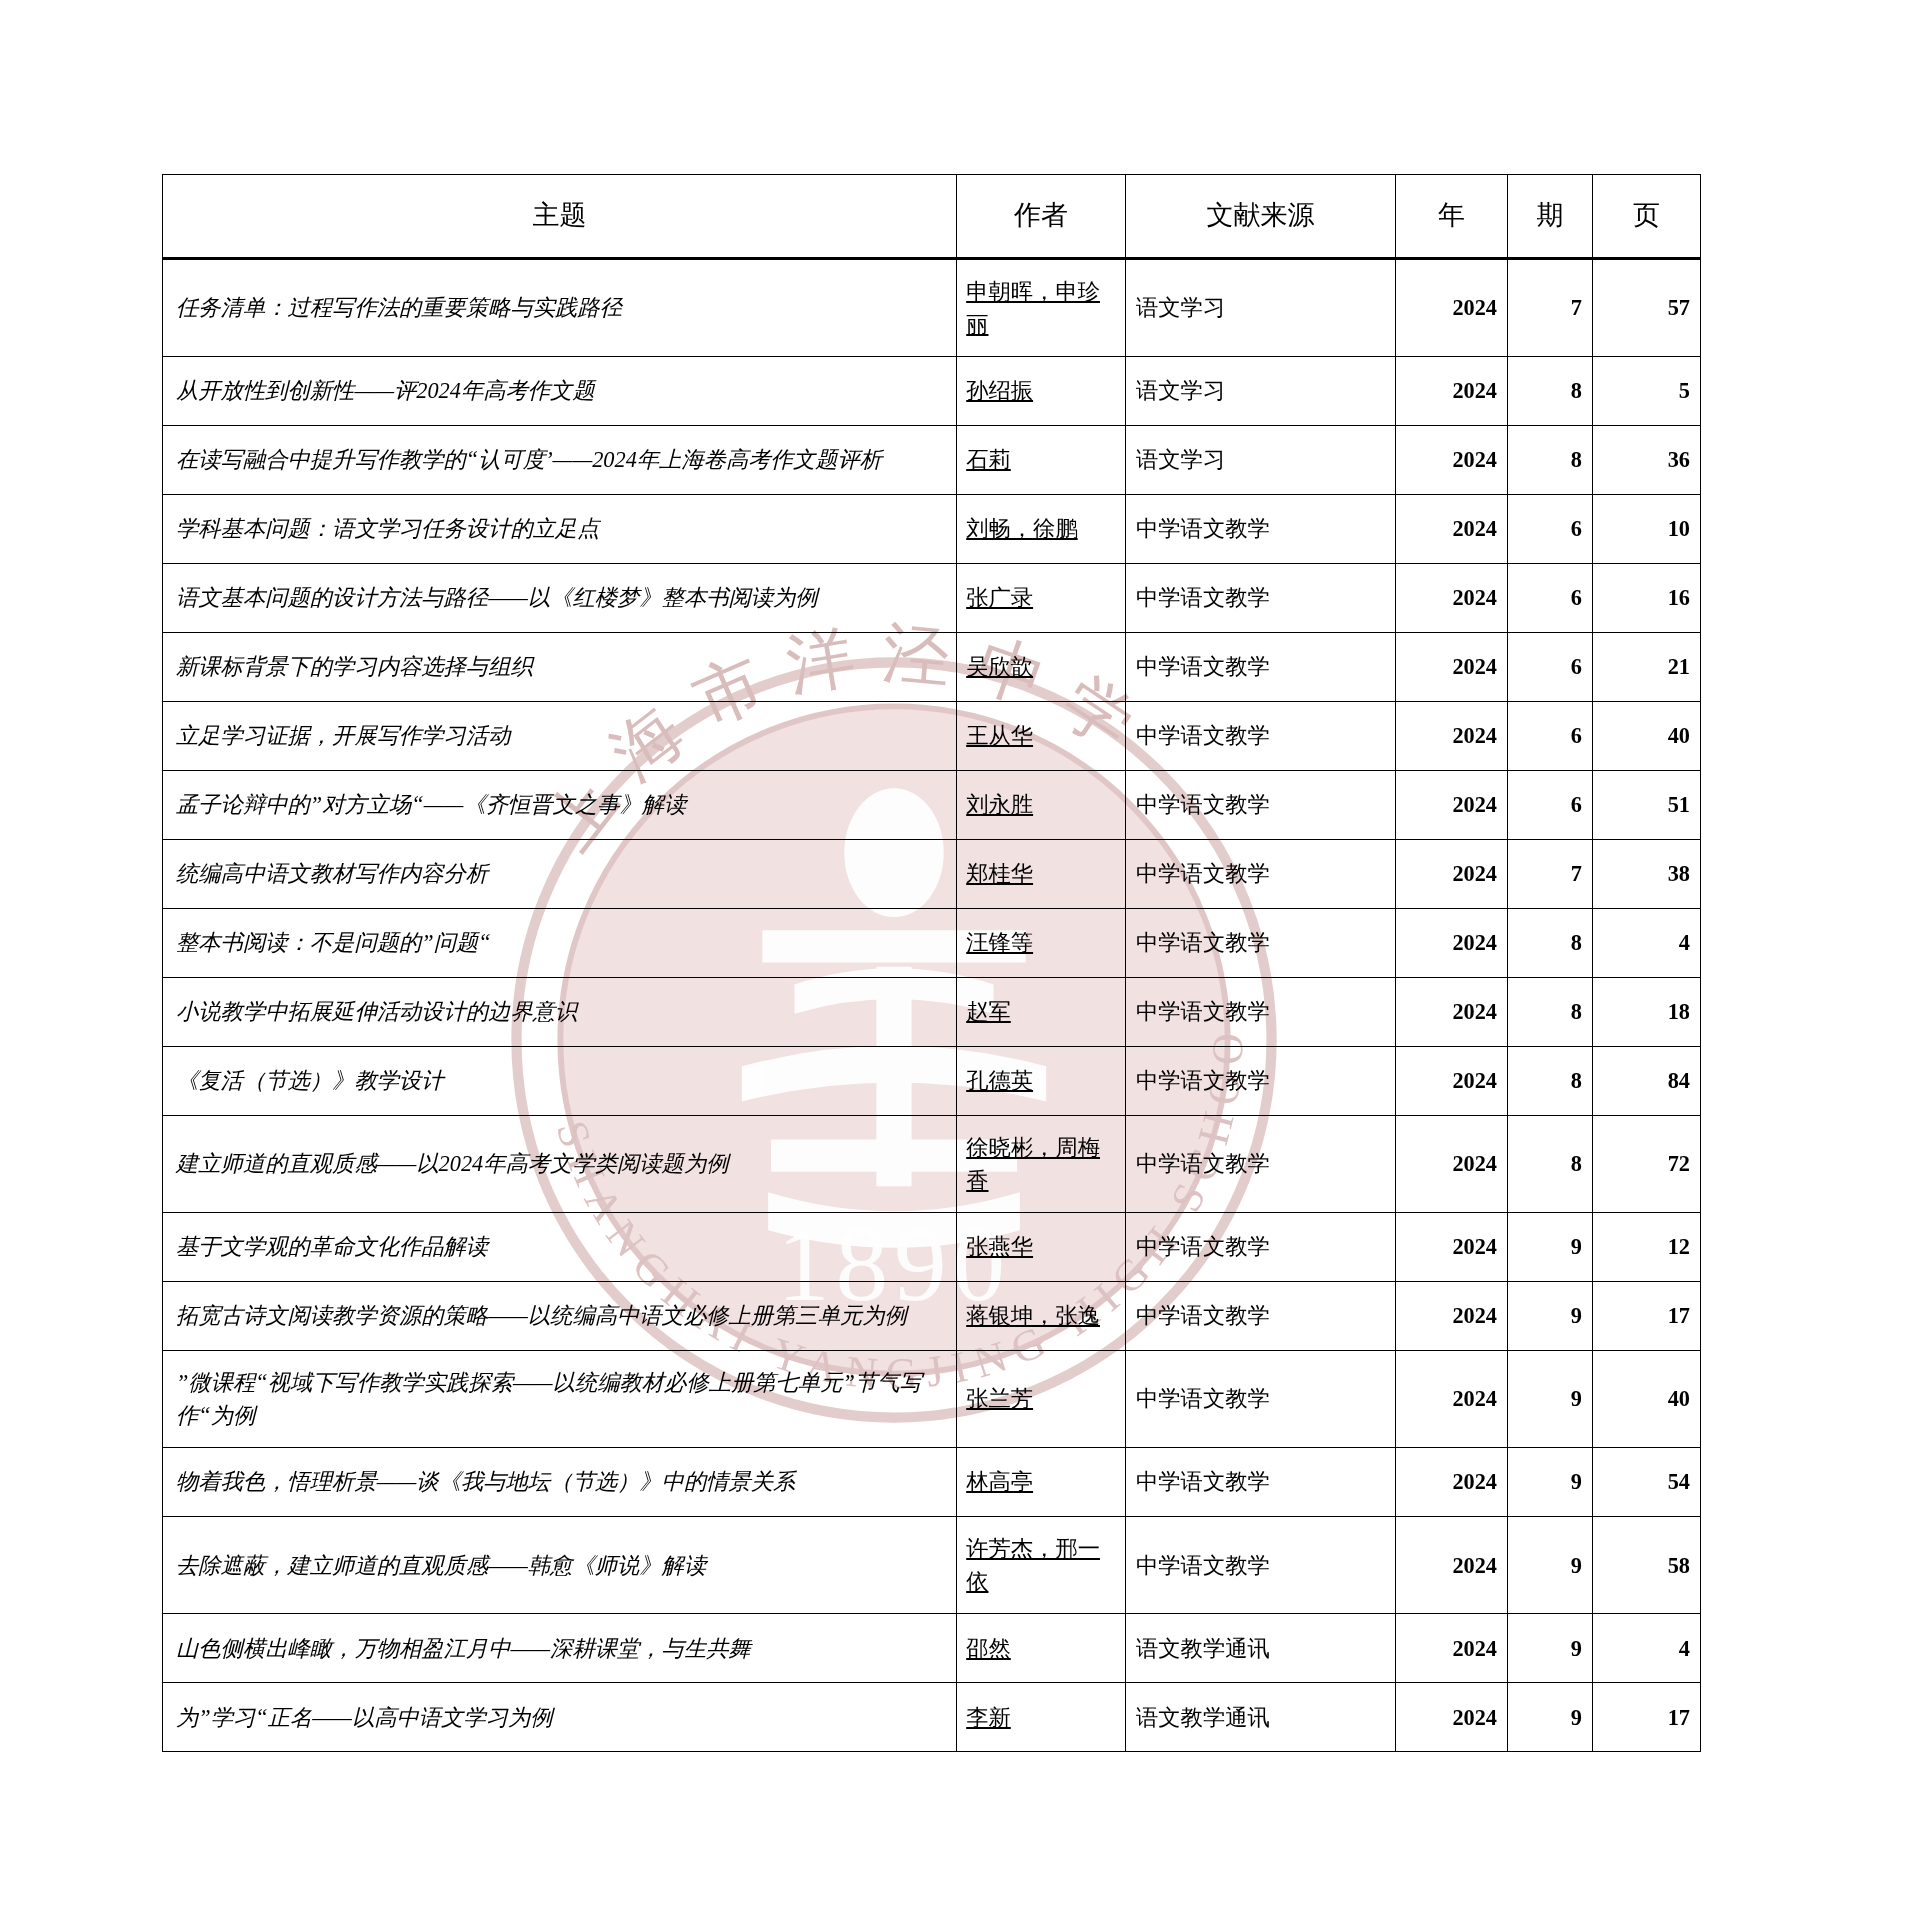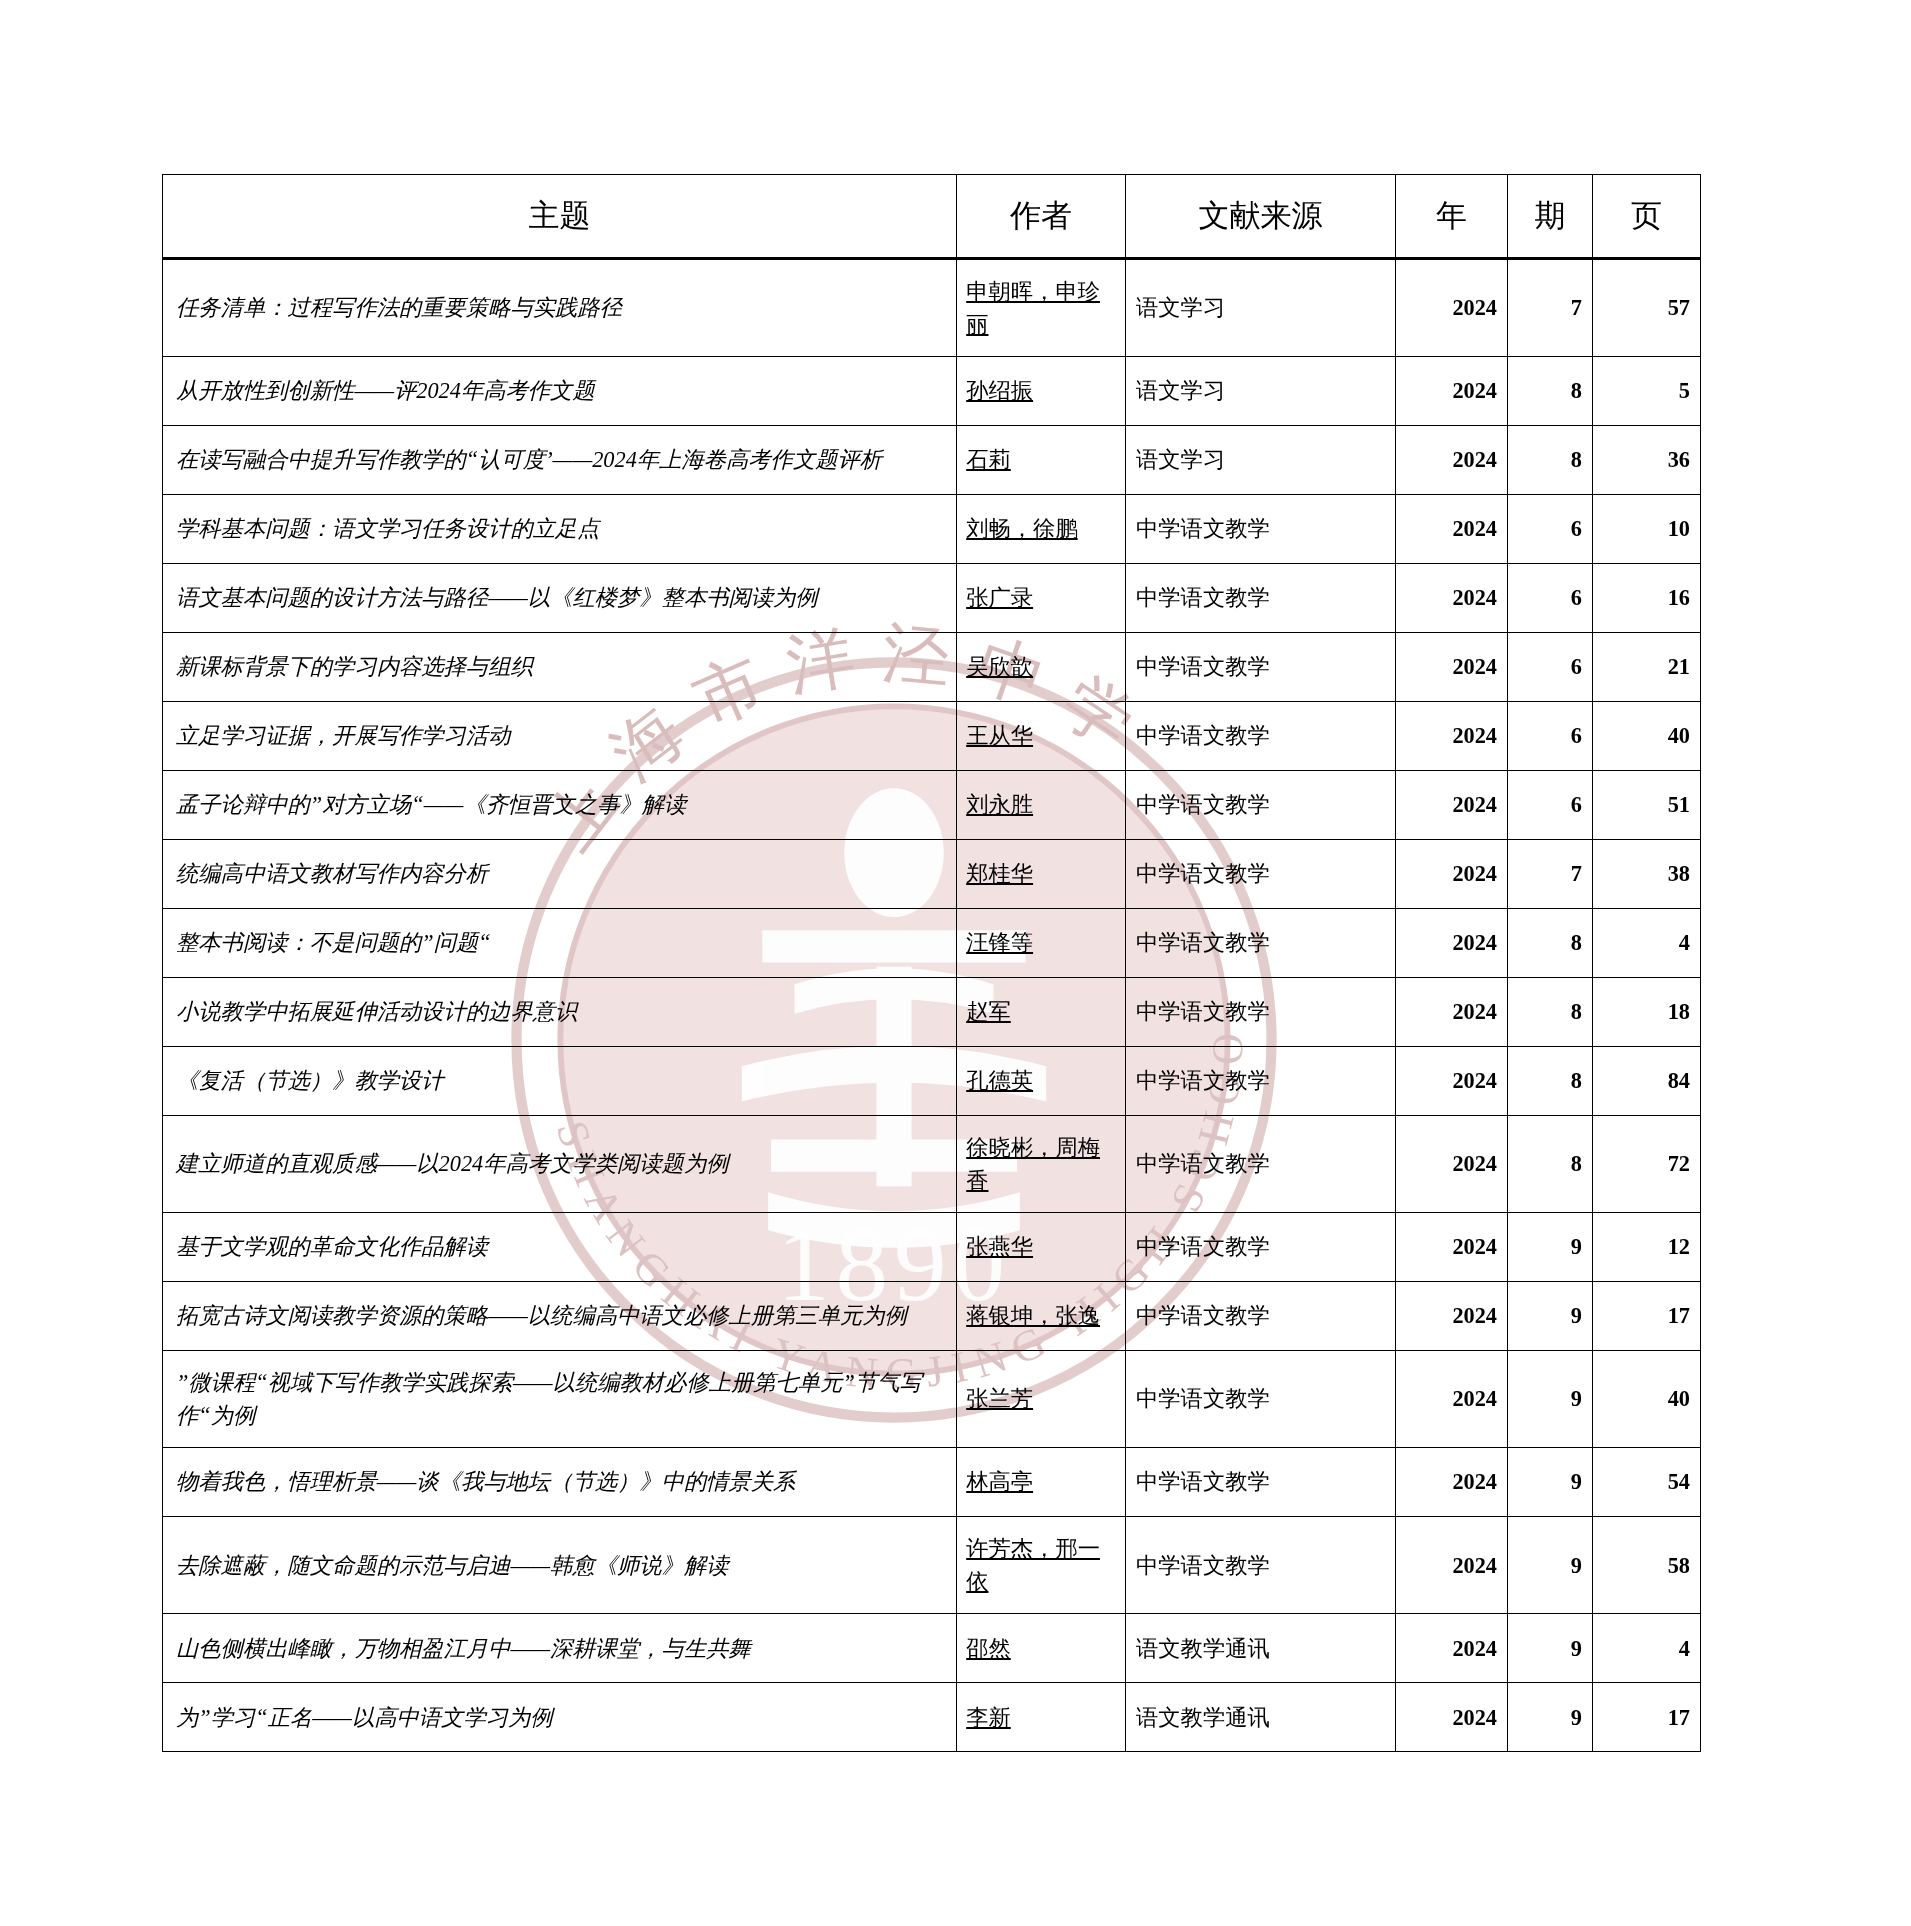--- a/index.html
+++ b/index.html
@@ -62,21 +62,21 @@
   col.c-year   { width:  112px; }
   col.c-issue  { width:  85px; }
   col.c-page   { width:  108px; }
 
   thead tr { height: 84px; }
   thead td {
     border-bottom-width: 3.9px;
     text-align: center;
   }
   thead .hcell {
-    font-size: 31px;
+    font-size: 27px;
     line-height: 1.1;
     text-align: center;
     color: #000;
   }
 
   tbody tr td {
     border-top-width: 3.9px;
     border-bottom-width: 3.9px;
   }
   tbody tr:first-child td { border-top-width: 3.9px; }
@@ -513,21 +513,21 @@
             </td>
             <td>
               <div class="cell t-num">9</div>
             </td>
             <td>
               <div class="cell t-num">54</div>
             </td>
           </tr>
           <tr>
             <td>
-              <div class="cell t-title">去除遮蔽，随文命题的示范与启迪——韩愈《师说》解读</div>
+              <div class="cell t-title">去除遮蔽，建立师道的直观质感——韩愈《师说》解读</div>
             </td>
             <td>
               <div class="cell t-author">许芳杰，邢一依</div>
             </td>
             <td>
               <div class="cell t-source">中学语文教学</div>
             </td>
             <td>
               <div class="cell t-num">2024</div>
             </td>

